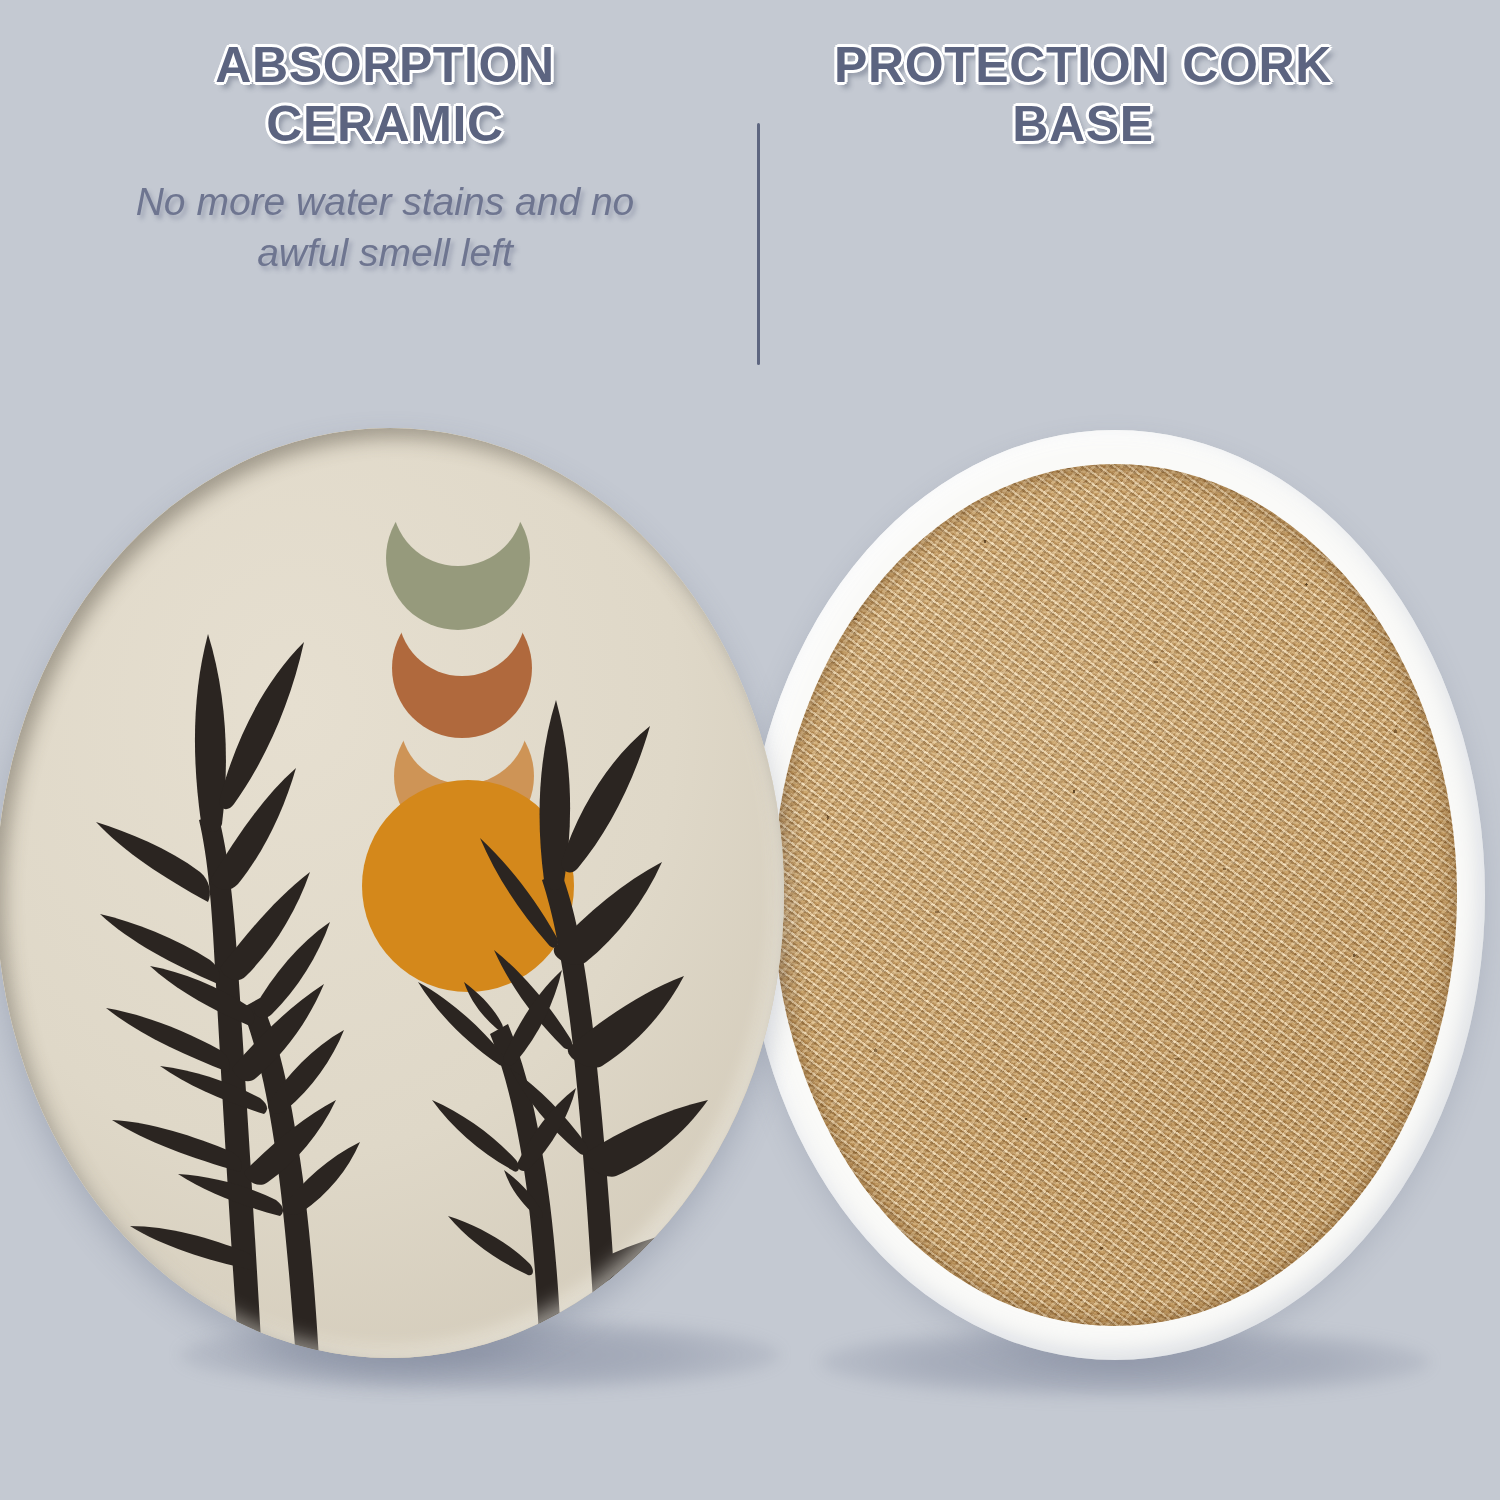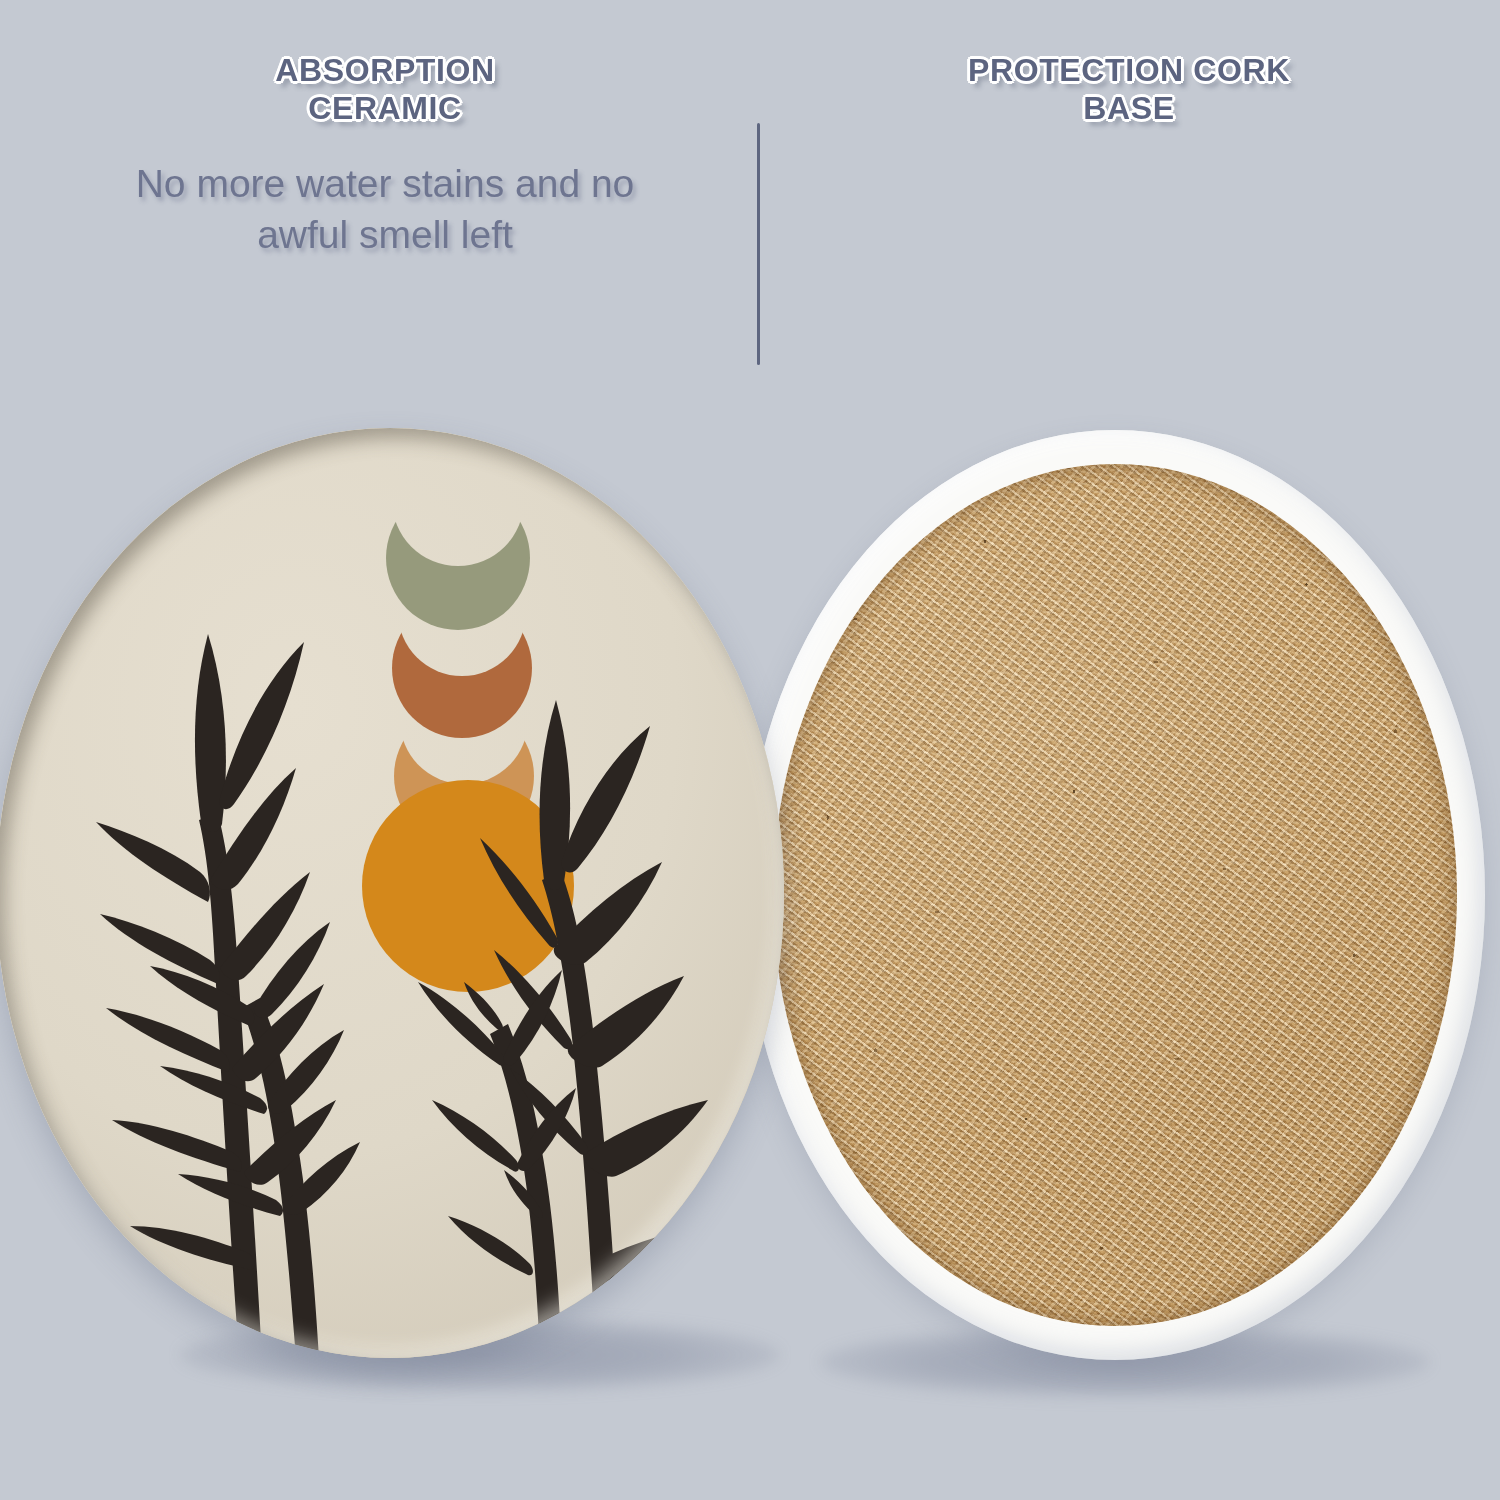--- a/index.html
+++ b/index.html
@@ -25,57 +25,58 @@
     height: 400px;
   }
   .panel {
     position: absolute;
     top: 0;
     width: 690px;
     height: 400px;
     text-align: center;
   }
   .panel-left  { left: 40px; }
-  .panel-right { left: 784px; }
+  .panel-right { left: 738px; }
 
   .divider {
     position: absolute;
     left: 757px;
     top: 123px;
     width: 3px;
     height: 242px;
     background: #5E6680;
     border-radius: 2px;
   }
 
   .panel-title {
-    margin: 16px;
+    margin: 0;
     padding-top: 36px;
-    font-size: 32px;
+    font-size: 50px;
     line-height: 1.18;
     font-weight: 700;
     letter-spacing: 0.6px;
     color: #5C6480;
     text-shadow:
       -2px -2px 0 #FFFFFF,  2px -2px 0 #FFFFFF,
       -2px  2px 0 #FFFFFF,  2px  2px 0 #FFFFFF,
       -3px  0   0 #FFFFFF,  3px  0   0 #FFFFFF,
        0   -3px 0 #FFFFFF,  0    3px 0 #FFFFFF,
        5px  6px 5px rgba(80,88,110,0.45);
     white-space: pre-line;
   }
   .panel-sub {
-    margin: 0;
+    margin: 8px;
     padding-top: 14px;
     font-size: 39px;
     line-height: 1.32;
     font-weight: 400;
     color: #6E7590;
     text-shadow: 3px 4px 4px rgba(110,117,144,0.45);
     white-space: pre-line;
+    font-style: italic;
   }
 
   
   .drop-shadow {
     position: absolute;
     border-radius: 50%;
     background: radial-gradient(ellipse at 50% 50%,
                 rgba(120,128,150,0.55) 0%,
                 rgba(120,128,150,0.38) 45%,
                 rgba(120,128,150,0.10) 75%,

